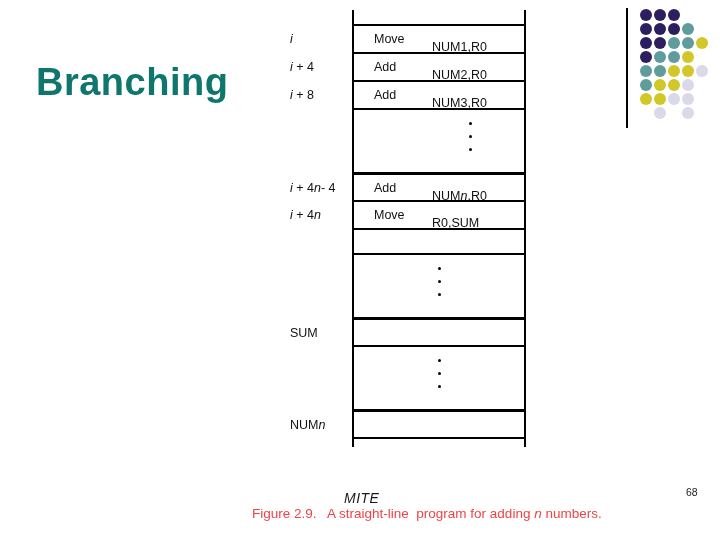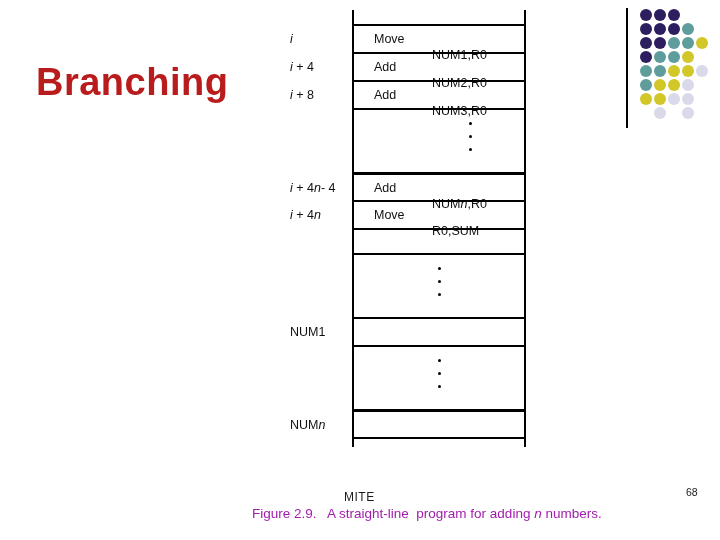--- a/index.html
+++ b/index.html
@@ -63,64 +63,65 @@
     width: 62px; height: 100%;
     display: flex; align-items: center;
     white-space: pre;
     font-size: 12.5px;
   }
   .instr-op {
     position: absolute; left: 20px; top: 0;
     height: 100%; display: flex; align-items: center;
   }
   .instr-operand {
-    position: absolute; left: 78px; top: 16px;
+    position: absolute; left: 78px; top: 8px;
     height: 100%; display: flex; align-items: center;
     white-space: pre;
   }
   .dotcol {
     position: relative;
     width: 3px; margin: 0 auto; padding-top: 12px;
   }
   .dots-right .dotcol { left: 31px; }
   .ellipsis-dot {
     width: 3px; height: 3px;
     background: #000; border-radius: 50%;
     margin-bottom: 10px;
   }
 
   
   .watermark {
     position: absolute;
     left: 344px; top: 490px;
-    font-size: 12px;
+    font-size: 14px;
     letter-spacing: 0.5px;
     color: #1a1a1a;
+    font-style: italic;
   }
   .page-number {
     position: absolute;
     left: 686px; top: 486px;
     font-size: 10.5px;
     color: #1a1a1a;
   }
   .figure-caption {
     position: absolute;
     left: 252px; top: 506px;
     font-size: 13.5px;
-    color: #a21caf;
+    color: #ef4444;
     white-space: pre;
   }
   .figure-caption i, .addr-label i, .instr-operand i { font-style: italic; }
 </style>
 </head>
 <body>
 
 <div class="slide">
 
-  <div class="slide-title" style="color: #b91c1c;">Branching</div>
+  <div class="slide-title" style="color: #0f766e;">Branching</div>
 
   <div class="decor-line"></div>
   <div class="decor-dots">
       <div class="decor-dot" style="left: 0px; top: 0px; background: rgb(45, 30, 95);"></div>
       <div class="decor-dot" style="left: 14px; top: 0px; background: rgb(45, 30, 95);"></div>
       <div class="decor-dot" style="left: 28px; top: 0px; background: rgb(45, 30, 95);"></div>
       <div class="decor-dot" style="left: 0px; top: 14px; background: rgb(45, 30, 95);"></div>
       <div class="decor-dot" style="left: 14px; top: 14px; background: rgb(45, 30, 95);"></div>
       <div class="decor-dot" style="left: 28px; top: 14px; background: rgb(45, 30, 95);"></div>
       <div class="decor-dot" style="left: 42px; top: 14px; background: rgb(95, 156, 156);"></div>
@@ -186,22 +187,22 @@
           <div class="instr-operand"><span>R0,SUM</span></div>
         </div>
         <div class="seg seg-empty"></div>
         <div class="seg seg-dots">
           <div class="dotcol">
             <div class="ellipsis-dot"></div>
             <div class="ellipsis-dot"></div>
             <div class="ellipsis-dot"></div>
           </div>
         </div>
-        <div class="seg seg-row">
-          <div class="addr-label"><span>NUM1</span></div>
+        <div class="seg seg-row thick">
+          <div class="addr-label"><span>SUM</span></div>
         </div>
         <div class="seg seg-dots">
           <div class="dotcol">
             <div class="ellipsis-dot"></div>
             <div class="ellipsis-dot"></div>
             <div class="ellipsis-dot"></div>
           </div>
         </div>
         <div class="seg seg-row thick">
           <div class="addr-label"><span>NUM</span><i>n</i></div>

